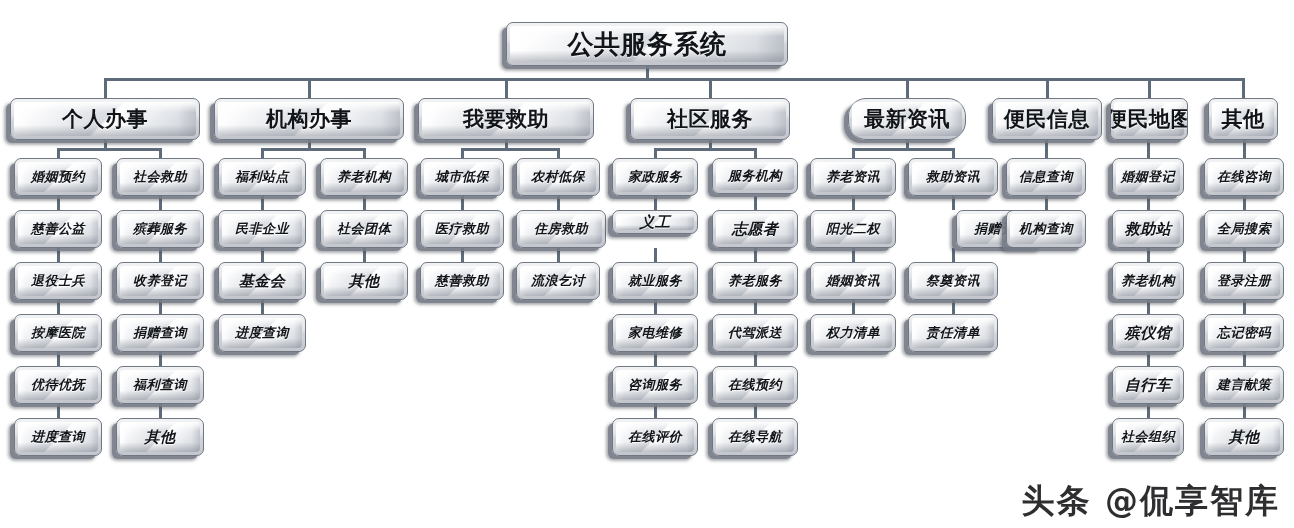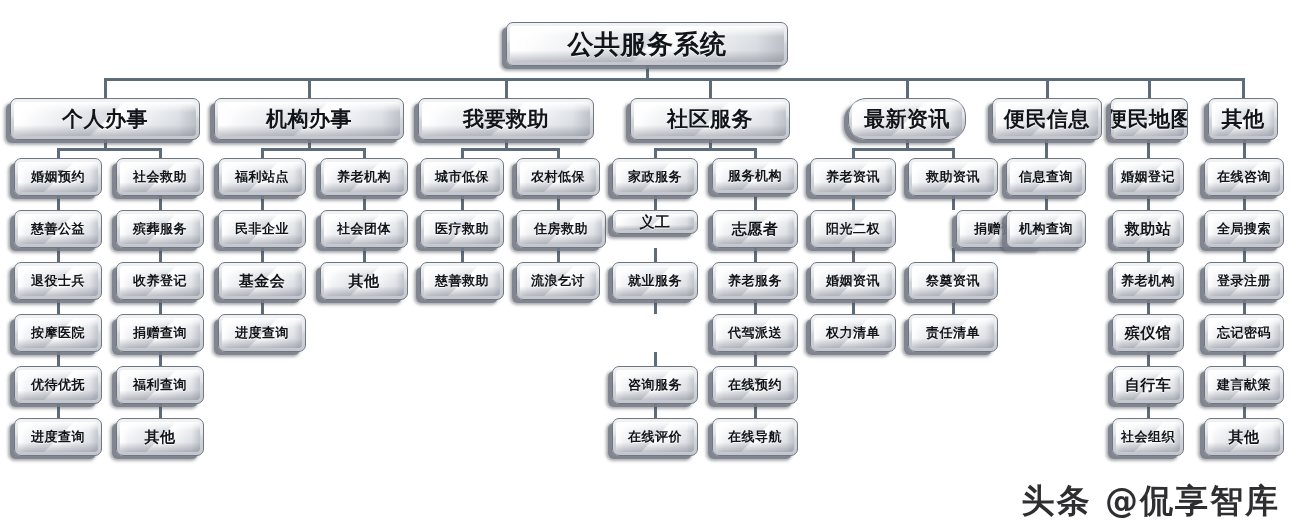--- a/index.html
+++ b/index.html
@@ -81,21 +81,21 @@
     color: #111418;
     white-space: nowrap;
     letter-spacing: 0.5px;
     font-weight: bold;
     text-shadow: 0 1px 0 rgba(255,255,255,0.7);
   }
 
   
   .lv1 .lbl { font-size: 26px; }
   .lv2 .lbl { font-size: 21px; }
-  .lv3 .lbl { font-size: 15px; font-weight: bold; }
+  .lv3 .lbl { font-size: 15px; font-weight: bold; font-style: italic; }
   .lv3.sm .lbl { font-size: 13px; }
 
   
   #watermark {
     position: absolute;
     z-index: 20;
     right: 14px;
     bottom: 4px;
     font-size: 33px;
     font-weight: bold;
@@ -245,20 +245,23 @@
     </div>
     <div class="conn v" style="left: 654px; top: 196px; height: 14px;"></div>
     <div class="node lv3" style="left: 612px; top: 210px; width: 86px; height: 24px;">
       <span class="lbl">义工</span>
     </div>
     <div class="conn v" style="left: 654px; top: 248px; height: 14px;"></div>
     <div class="node lv3 sm" style="left: 612px; top: 262px; width: 86px; height: 38px;">
       <span class="lbl">就业服务</span>
     </div>
     <div class="conn v" style="left: 654px; top: 300px; height: 14px;"></div>
+    <div class="node lv3 sm" style="left: 612px; top: 314px; width: 86px; height: 38px;">
+      <span class="lbl">家电维修</span>
+    </div>
     <div class="conn v" style="left: 654px; top: 352px; height: 14px;"></div>
     <div class="node lv3 sm" style="left: 612px; top: 366px; width: 86px; height: 38px;">
       <span class="lbl">咨询服务</span>
     </div>
     <div class="conn v" style="left: 654px; top: 404px; height: 14px;"></div>
     <div class="node lv3 sm" style="left: 612px; top: 418px; width: 86px; height: 38px;">
       <span class="lbl">在线评价</span>
     </div>
     <div class="node lv3 sm" style="left: 712px; top: 158px; width: 86px; height: 36px;">
       <span class="lbl">服务机构</span>

